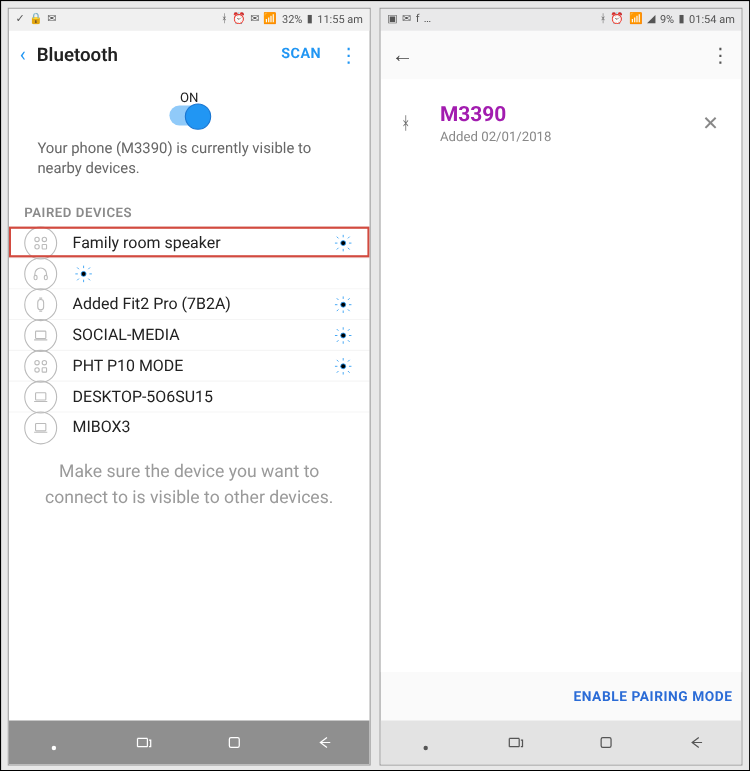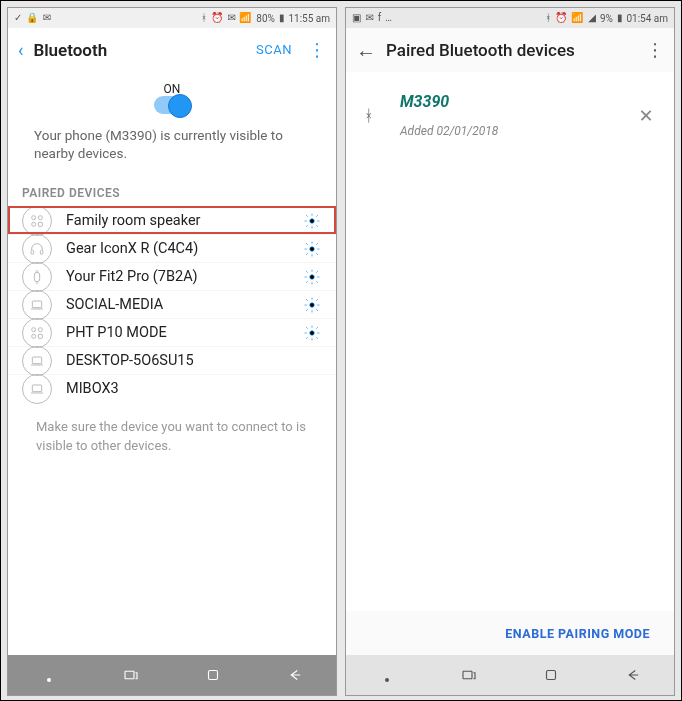--- a/index.html
+++ b/index.html
@@ -47,21 +47,21 @@
     align-items: center;
     padding: 0 10px;
     gap: 10px;
     border-bottom: 1px solid rgba(0,0,0,0);
   }
   .header .back { color:#2196f3; font-size:18px; }
   .header .back2 { color:#444; font-size:20px; }
   .header .title { font-size:17px; font-weight:600; color:#222; }
   .header .title2 { font-size:17px; font-weight:500; color:#222; }
   .header .sp { flex:1; }
-  .header .scan { color:#2196f3; font-size:13px; font-weight:400; letter-spacing:0.5px; }
+  .header .scan { color:#2196f3; font-size:13px; font-weight:700; letter-spacing:0.5px; }
   .header .more { color:#2196f3; font-size:18px; padding-left:6px;}
   .header .more2 { color:#555; font-size:18px; padding-left:6px;}
 
   
   .tog-row {
     display:flex; align-items:center;
     padding: 10px 14px 6px 14px;
     font-size:12px; color:#222;flex-direction:column;
   }
   .tog-row .sp{flex:1;}
@@ -99,38 +99,38 @@
   .dev-icon {
     width:30px; height:30px; border:1.5px solid #bbb; border-radius:50%;
     display:flex; align-items:center; justify-content:center;
     color:#bbb; flex:0 0 30px;
   }
   .dev-name { flex:1; font-size:14.5px; color:#222; }
   .gear { color:#2196f3; flex:0 0 20px; display:flex; align-items:center; justify-content:center;}
   .gear svg{width:18px;height:18px;}
 
   .hint {
-    padding: 16px 28px; 
-    font-size:13px; color:#9a9a9a; line-height:1.4;
+    padding: 16px 28px; text-align:center;
+    font-size:16px; color:#9a9a9a; line-height:1.4;
   }
 
   
   .r-body { flex:1; background:#fff; padding: 10px 0; position:relative;}
   .r-item {
     display:flex; align-items:center;
     padding: 10px 18px; gap:18px;
   }
   .r-item .bt { color:#666; flex:0 0 18px; font-size:16px;}
   .r-item .txt { flex:1; }
-  .r-item .name { font-size:16px; font-weight:700; color:#0f766e;font-style:italic;}
-  .r-item .sub { font-size:12px; color:#888; margin-top:13px;font-style:italic;}
+  .r-item .name { font-size:19px; font-weight:700; color:#a21caf;}
+  .r-item .sub { font-size:12px; color:#888; margin-top:2px;}
   .r-item .x { color:#888; font-size:18px; flex:0 0 20px; text-align:center;}
 
   .r-footer {
-    padding: 14px 24px; text-align:right;
+    padding: 14px 8px; text-align:right;
     font-size:12.5px; font-weight:700; letter-spacing:0.5px;
     color:#2a6bd6;
     border-top:1px solid rgba(0,0,0,0);
   }
 
   
   .navbar {
     height:40px; background:#8f8f8f;
     display:flex; align-items:center; justify-content:space-around;
     color:#fff;
@@ -148,21 +148,21 @@
 <div class="phone left">
   <div class="statusbar">
     <span class="ic">✓</span>
     <span class="ic">🔒</span>
     <span class="ic">✉</span>
     <span class="sp"></span>
     <span class="ic">ᚼ</span>
     <span class="ic">⏰</span>
     <span class="ic">✉</span>
     <span class="ic">📶</span>
-    <span>80%</span>
+    <span>32%</span>
     <span class="ic">▮</span>
     <span>11:55 am</span>
   </div>
 
   <div class="header">
     <span class="back">‹</span>
     <span class="title">Bluetooth</span>
     <span class="sp"></span>
     <span class="scan">SCAN</span>
     <span class="more">⋮</span>
@@ -196,36 +196,35 @@
       </span>
   </div>
   <div class="dev-row">
     <span class="dev-icon">
         <svg viewBox="0 0 24 24">
           <path d="M4 14v-2a8 8 0 0 1 16 0v2"></path>
           <rect x="3" y="14" width="4" height="6" rx="2"></rect>
           <rect x="17" y="14" width="4" height="6" rx="2"></rect>
         </svg>
       </span>
-    <span class="dev-name">Gear IconX R (C4C4)</span>
     <span class="gear">
         <svg viewBox="0 0 24 24">
           <circle cx="12" cy="12" r="3" stroke="#2196f3"></circle>
           <path d="M12 2v3M12 19v3M4.2 4.2l2.1 2.1M17.7 17.7l2.1 2.1M2 12h3M19 12h3M4.2 19.8l2.1-2.1M17.7 6.3l2.1-2.1" stroke="#2196f3"></path>
         </svg>
       </span>
   </div>
   <div class="dev-row">
     <span class="dev-icon">
         <svg viewBox="0 0 24 24">
           <rect x="8" y="5" width="8" height="14" rx="4"></rect>
           <path d="M10 3h4M10 21h4"></path>
         </svg>
       </span>
-    <span class="dev-name">Your Fit2 Pro (7B2A)</span>
+    <span class="dev-name">Added Fit2 Pro (7B2A)</span>
     <span class="gear">
         <svg viewBox="0 0 24 24">
           <circle cx="12" cy="12" r="3" stroke="#2196f3"></circle>
           <path d="M12 2v3M12 19v3M4.2 4.2l2.1 2.1M17.7 17.7l2.1 2.1M2 12h3M19 12h3M4.2 19.8l2.1-2.1M17.7 6.3l2.1-2.1" stroke="#2196f3"></path>
         </svg>
       </span>
   </div>
   <div class="dev-row">
     <span class="dev-icon">
         <svg viewBox="0 0 24 24">
@@ -313,21 +312,20 @@
     <span class="ic">⏰</span>
     <span class="ic">📶</span>
     <span class="ic">◢</span>
     <span>9%</span>
     <span class="ic">▮</span>
     <span>01:54 am</span>
   </div>
 
   <div class="header" style="background:#fafafa;">
     <span class="back2">←</span>
-    <span class="title2">Paired Bluetooth devices</span>
     <span class="sp"></span>
     <span class="more2">⋮</span>
   </div>
 
   <div class="r-body">
     <div class="r-item">
       <span class="bt">ᚼ</span>
       <span class="txt">
         <div class="name">M3390</div>
         <div class="sub">Added 02/01/2018</div>

